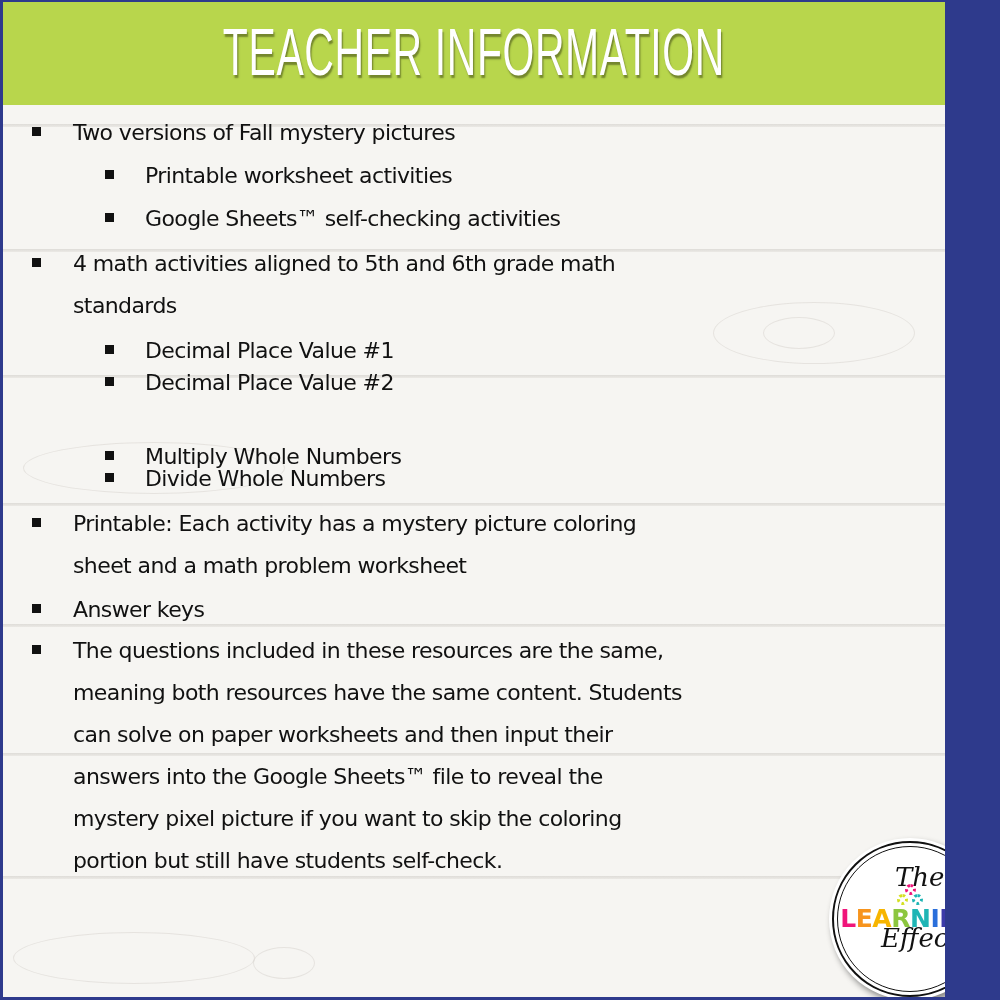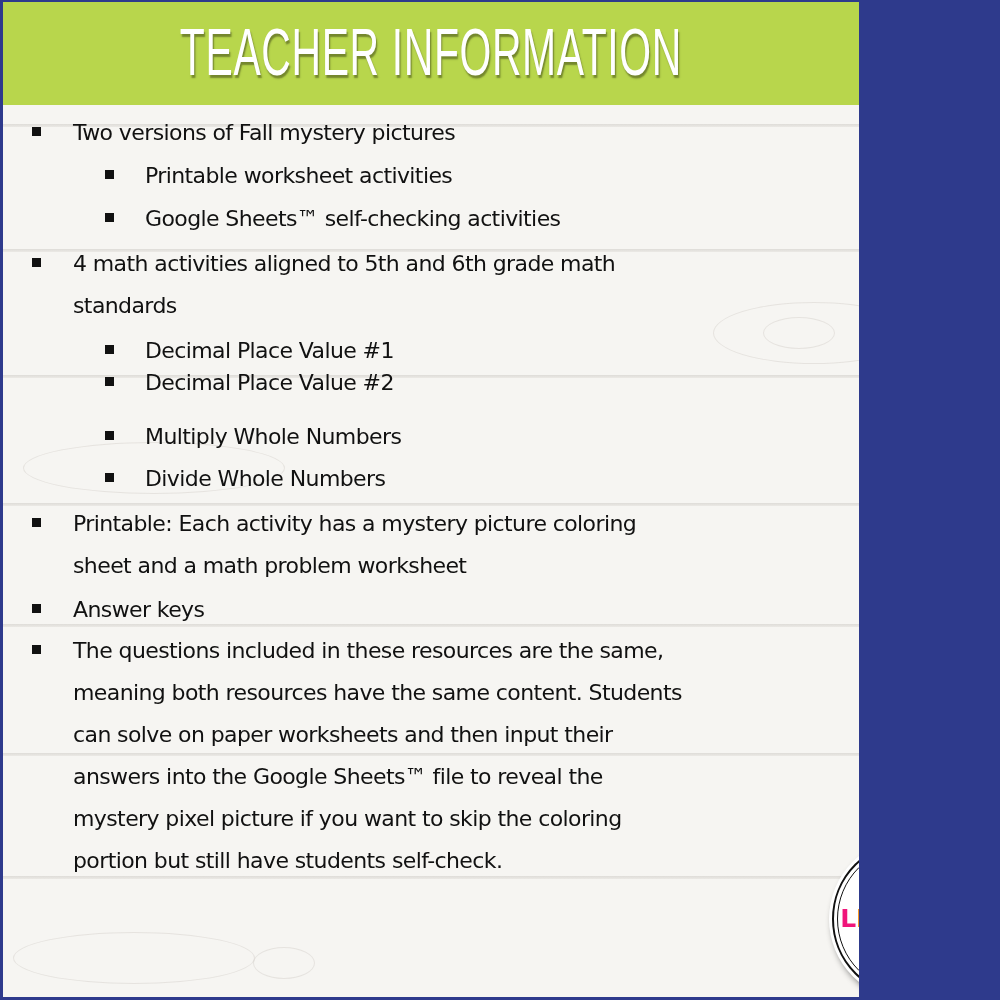--- a/index.html
+++ b/index.html
@@ -2,21 +2,21 @@
 <html><head>
 <meta charset="utf-8">
 <style>
   html, body { margin: 0; padding: 0; }
   body {
     width: 1000px; height: 1000px; overflow: hidden;
     font-family: "DejaVu Sans", sans-serif;
     background: #2e3a8c;
   }
   .page {
-    position: absolute; left: 3px; top: 2px; width: 856px; height: 995px;
+    position: absolute; left: 3px; top: 2px; width: 942px; height: 995px;
     background: #f6f5f2;
     overflow: hidden;
   }
   
   .plank-line {
     position: absolute; left: 0; width: 100%; height: 3px;
     background: linear-gradient(#dedcd8, #ebe9e5);
   }
   .grain {
     position: absolute; border-radius: 50%;
@@ -135,21 +135,21 @@
       <span class="line">standards</span>
     </div>
     <div class="item lvl1" style="top:218px">
       <span class="bullet"></span>
       <span class="line">Decimal Place Value #1</span>
     </div>
     <div class="item lvl1" style="top:250px">
       <span class="bullet"></span>
       <span class="line">Decimal Place Value #2</span>
     </div>
-    <div class="item lvl1" style="top:304px">
+    <div class="item lvl1" style="top:324px">
       <span class="bullet"></span>
       <span class="line">Multiply Whole Numbers</span>
     </div>
     <div class="item lvl1" style="top:346px">
       <span class="bullet"></span>
       <span class="line">Divide Whole Numbers</span>
     </div>
     <div class="item lvl0" style="top:391px">
       <span class="bullet"></span>
       <span class="line">Printable: Each activity has a mystery picture coloring</span>

